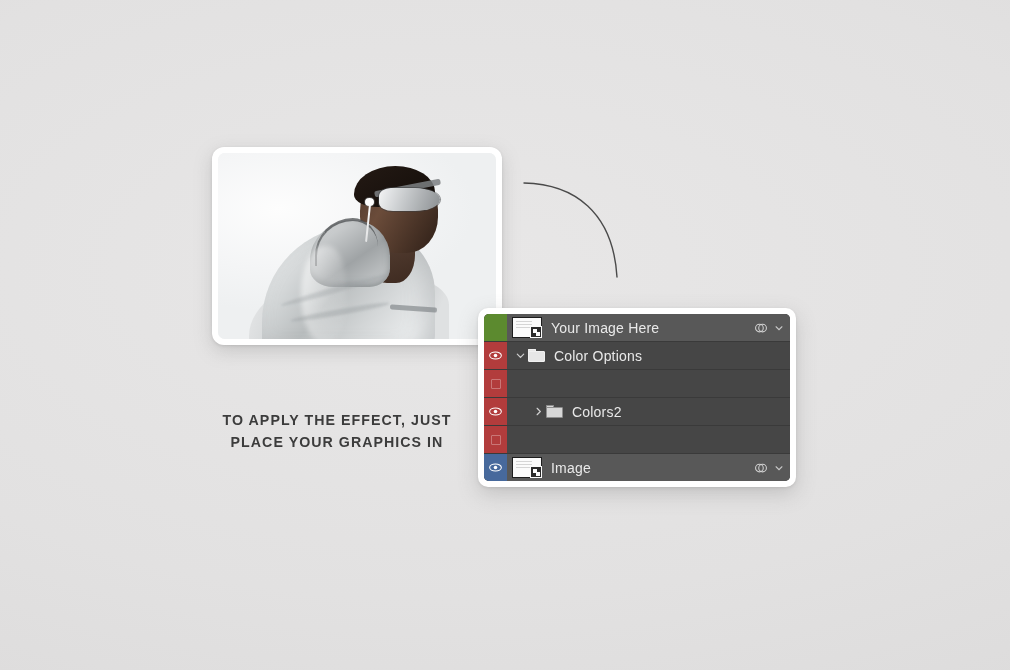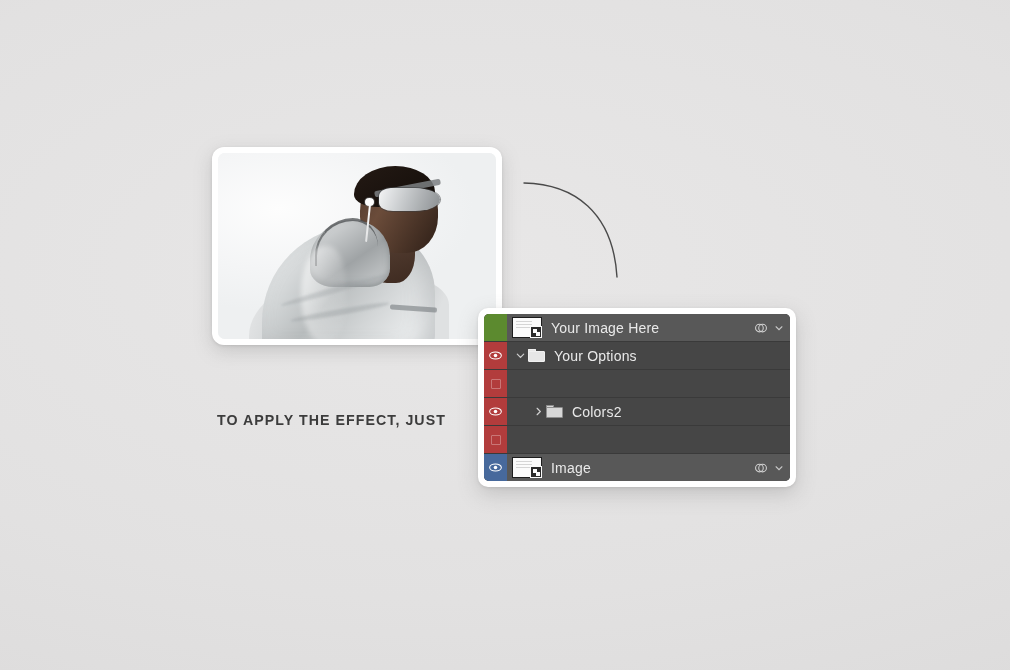--- a/index.html
+++ b/index.html
@@ -173,20 +173,21 @@
     position: absolute;
     left: 217px;
     top: 410px;
     width: 240px;
     color: #3c3c3c;
     font-size: 14.2px;
     font-weight: bold;
     letter-spacing: 1.05px;
     line-height: 21.5px;
     text-transform: uppercase;
+    text-align: center;
   }
 
   
   #layers-panel {
     position: absolute;
     left: 478px;
     top: 308px;
     width: 318px;
     background: #ffffff;
     border-radius: 10px;
@@ -356,20 +357,21 @@
     </div>
   </div>
 </div>
 
 <svg id="connector" viewBox="0 0 110 102">
   <path d="M2,5 C52,6 91,34 95,99" fill="none" stroke="#4a4a4a" stroke-width="1.4" stroke-linecap="round"></path>
 </svg>
 
 <div id="instructions">
   <div>TO APPLY THE EFFECT, JUST</div>
+  <div>PLACE YOUR GRAPHICS IN</div>
 </div>
 
 <div id="layers-panel">
   <div id="layers-list">
       <div class="layer-row selected">
         <div class="color-tag green"></div>
         <div class="row-body">
           <div class="thumb">
             <div class="tlines"></div>
             <div class="so-badge"></div>
@@ -396,21 +398,21 @@
         <div class="row-body">
           <span class="disclosure">
             <svg width="11" height="11" viewBox="0 0 12 12">
               <path d="M2.5 4.5 L6 8 L9.5 4.5" fill="none" stroke="#cfcfcf" stroke-width="1.3" stroke-linecap="round"></path>
             </svg>
           </span>
           <div class="folder open">
             <div class="ftab"></div>
             <div class="fbody"></div>
           </div>
-          <span class="layer-name">Your Options</span>
+          <span class="layer-name">Color Options</span>
         </div>
         <div class="row-right"></div>
       </div>
       <div class="layer-row">
         <div class="color-tag red">
           <span class="eye-off"></span>
         </div>
         <div class="row-right"></div>
       </div>
       <div class="layer-row">

